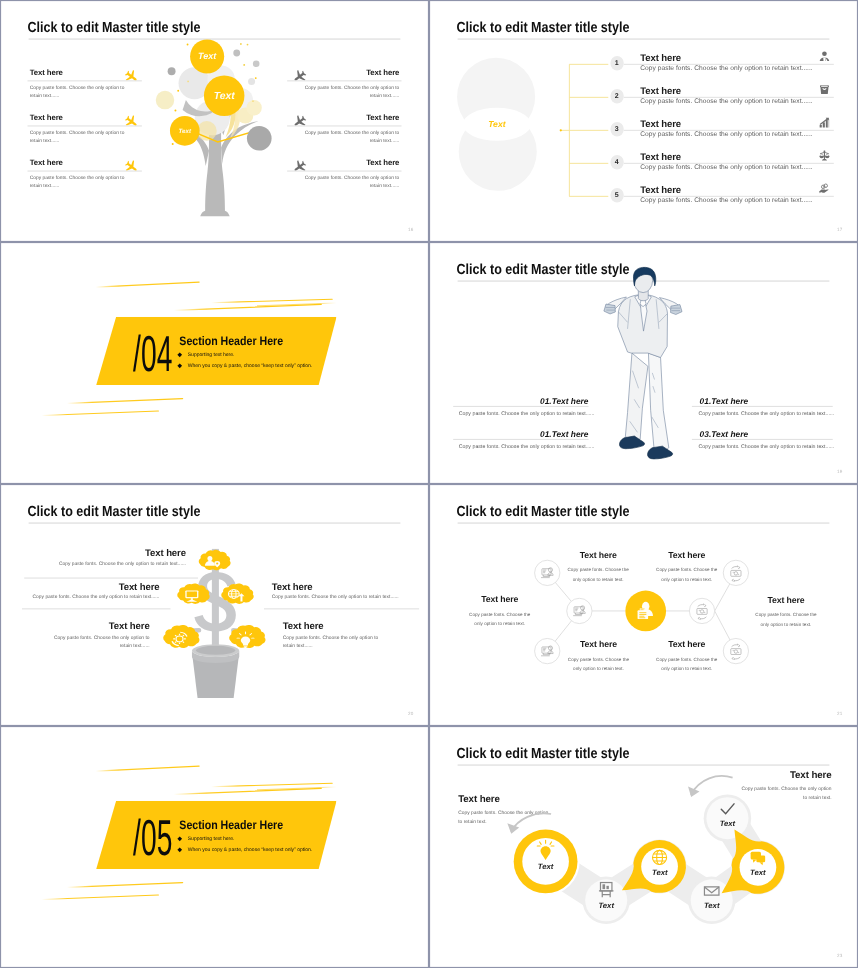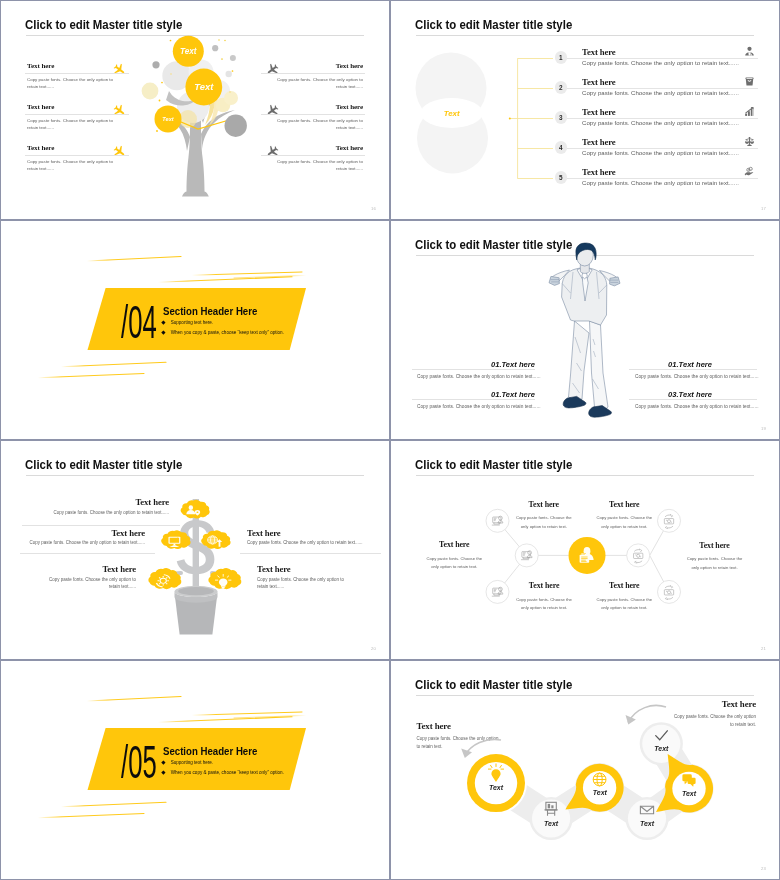--- a/index.html
+++ b/index.html
@@ -11,21 +11,21 @@
   .s-c0{left:1px;} .s-c1{left:391px;}
   .s-r0{top:1px;} .s-r1{top:221px;} .s-r2{top:441px;} .s-r3{top:661px;}
 
   
   .ttl{position:absolute;left:24.3px;top:16.8px;font-size:13.3px;line-height:13.3px;font-weight:bold;
        color:#101010;white-space:nowrap;transform:scaleX(.858);transform-origin:0 0;}
   .ttl-rule{position:absolute;left:25px;top:34px;width:338px;height:1px;background:#dadada;}
   .pgno{position:absolute;right:13px;bottom:8px;font-size:4.2px;color:#bdbdbd;letter-spacing:.2px;}
 
   
-  .h-sm{font-size:6.8px;font-weight:bold;color:#1b1b1b;letter-spacing:-.1px;font-family:Liberation Serif, serif;}
+  .h-sm{font-size:6.8px;font-weight:bold;color:#1b1b1b;letter-spacing:-.1px;}
   .b-sm{font-size:4.4px;color:#5d5d5d;line-height:1.72;letter-spacing:.02px;}
   .rule{height:1px;background:#e2e2e2;}
 
   svg{display:block;overflow:visible;}
 
   
   .col-l{position:absolute;left:24px;top:0;width:104px;}
   .col-r{position:absolute;left:260px;top:0;width:104px;}
   .itm{position:absolute;width:104px;}
   .itm .h-sm{position:absolute;left:2px;top:0;font-size:7.1px;}
@@ -62,21 +62,21 @@
 
   
   .s19band{position:absolute;left:0;top:57.2px;width:388px;height:65px;background:#FFC60B;z-index:5;}
   .s19bt{position:absolute;left:0;right:0;top:17.8px;text-align:center;font-size:11.2px;line-height:11.2px;transform:scaleX(.89);
          font-weight:bold;color:#fffdf4;letter-spacing:.01px;}
   .s19bs{position:absolute;left:0;right:0;top:34.6px;text-align:center;font-size:4.4px;
          color:#fadf8c;letter-spacing:.02px;}
   .s19bs2{top:43.2px;}
   .s19man{position:absolute;left:158px;top:19.5px;width:70px;height:200px;z-index:3;}
   .s19item{position:absolute;width:122px;}
-  .s19lbl{position:absolute;right:4px;top:0;font-size:7.6px;font-weight:bold;font-style:italic;color:#141414;white-space:nowrap;margin-left:32px;}
+  .s19lbl{position:absolute;right:4px;top:0;font-size:7.6px;font-weight:bold;font-style:italic;color:#141414;white-space:nowrap;}
   .s19item.r .s19lbl{right:auto;left:1px;}
   .s19rule{position:absolute;left:-5px;top:9.3px;width:123px;}
   .s19item.r .s19rule{left:-6px;width:128px;}
   .s19body{position:absolute;right:0;top:13.2px;width:122px;text-align:right;font-size:4.75px;white-space:nowrap;}
   .s19item.r .s19body{right:auto;left:0;text-align:left;}
 
   
   .s20plant{position:absolute;left:133px;top:46px;width:124px;height:165px;}
   .s20item{position:absolute;}
   .s20head{position:absolute;top:0;font-size:8.7px;}

